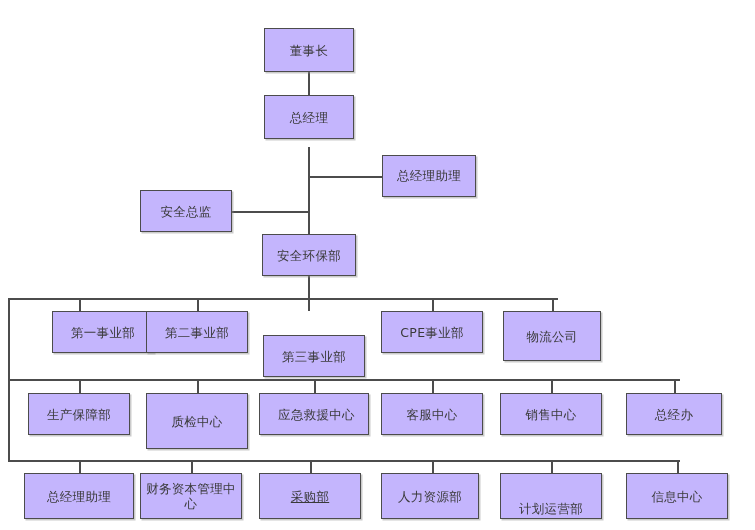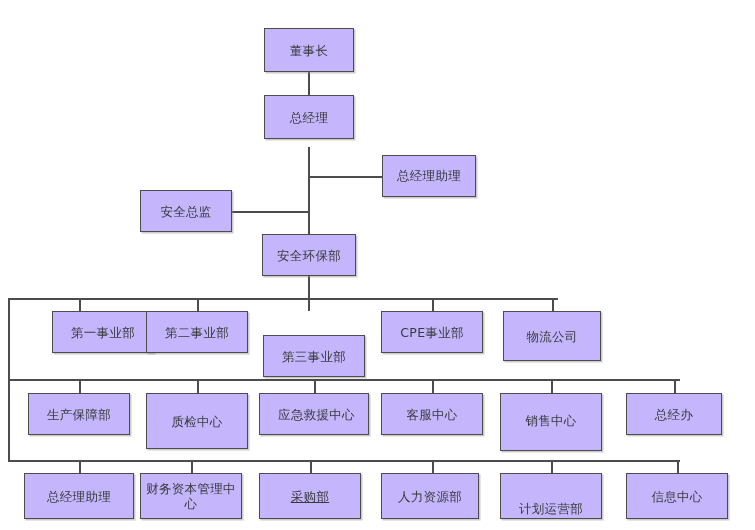--- a/index.html
+++ b/index.html
@@ -112,21 +112,21 @@
       </div>
       <div class="node" style="left: 146px; top: 393px; width: 102px; height: 56px;">
         <span>质检中心</span>
       </div>
       <div class="node" style="left: 259px; top: 393px; width: 110px; height: 42px; padding-left: 8px;">
         <span>应急救援中心</span>
       </div>
       <div class="node" style="left: 381px; top: 393px; width: 102px; height: 42px;">
         <span>客服中心</span>
       </div>
-      <div class="node" style="left: 500px; top: 393px; width: 102px; height: 58px; font-family: Liberation Mono, monospace;">
+      <div class="node" style="left: 500px; top: 393px; width: 102px; height: 42px;">
         <span>销售中心</span>
       </div>
       <div class="node" style="left: 626px; top: 393px; width: 96px; height: 42px;">
         <span>总经办</span>
       </div>
       <div class="node" style="left: 24px; top: 473px; width: 110px; height: 46px;">
         <span>总经理助理</span>
       </div>
       <div class="node" style="left: 140px; top: 473px; width: 102px; height: 46px;">
         <span>财务资本管理中心</span>

